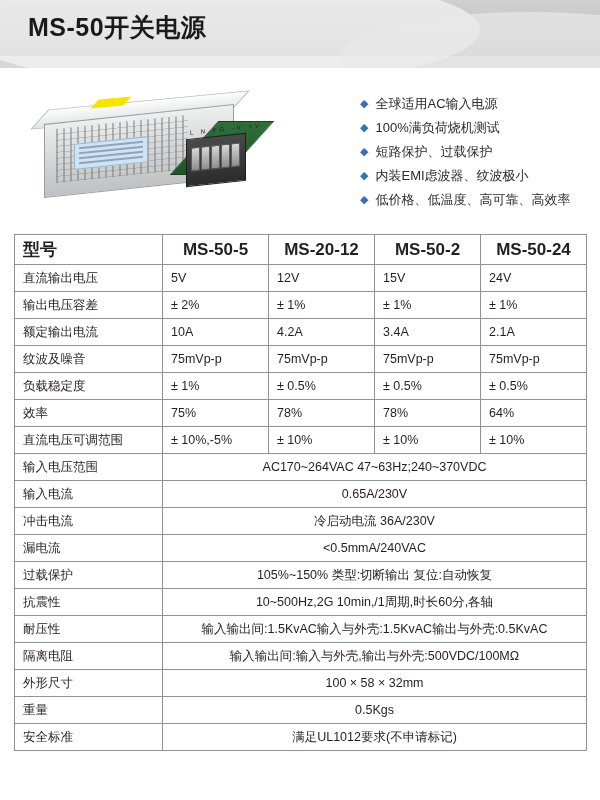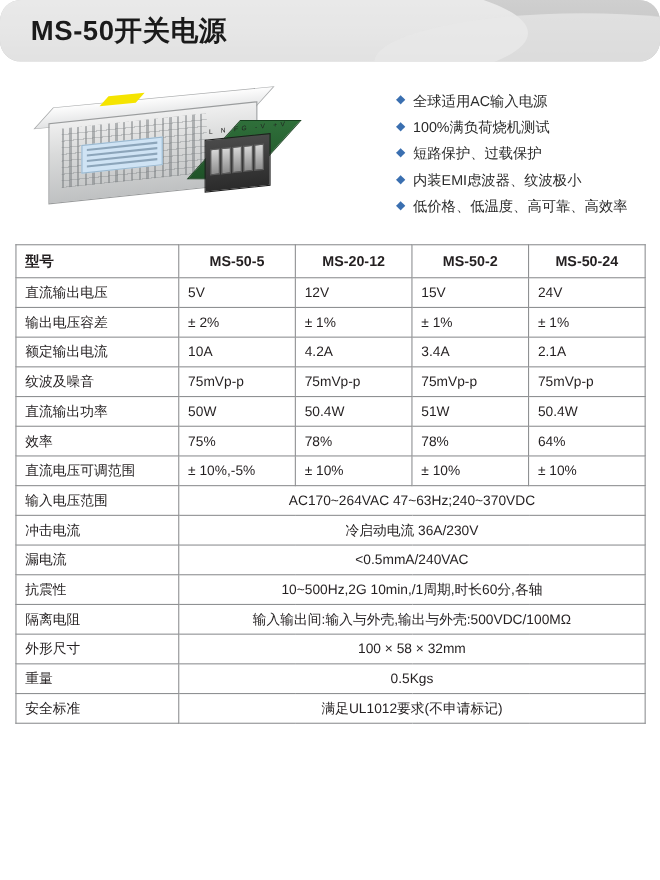--- a/index.html
+++ b/index.html
@@ -17,24 +17,23 @@
   .page {
     position: relative;
     width: 600px;
     height: 800px;
     box-sizing: border-box;
   }
 
   
   .banner {
     position: relative;
-    height: 56px;
+    height: 68px;
     background: #d8d8d8;
     overflow: hidden;
-    border-radius: 19px;
   }
   .banner .bar-dark {
     position: absolute;
     left: 0; top: 0;
     width: 100%;
     height: 56px;
     background: linear-gradient(180deg, #cfcfcf 0%, #c7c7c7 55%, #bdbdbd 100%);
   }
   .banner .swoosh {
     position: absolute;
@@ -214,21 +213,21 @@
   table.spec th, table.spec td {
     border: 1px solid #8f9193;
     padding: 0 8px;
     height: 26px;
     vertical-align: middle;
     color: #231f20;
   }
   table.spec thead th {
     height: 29px;
     font-weight: bold;
-    font-size: 13px;
+    font-size: 17px;
     text-align: center;
   }
   table.spec thead th.first {
     text-align: left;
   }
   table.spec td.lbl {
     text-align: left;
     white-space: nowrap;
   }
   table.spec td.val {
@@ -341,25 +340,25 @@
         <td class="val">2.1A</td>
       </tr>
       <tr>
         <td class="lbl">纹波及噪音</td>
         <td class="val">75mVp-p</td>
         <td class="val">75mVp-p</td>
         <td class="val">75mVp-p</td>
         <td class="val">75mVp-p</td>
       </tr>
       <tr>
-        <td class="lbl">直流输出功率</td>
-        <td class="val">50W</td>
-        <td class="val">50.4W</td>
-        <td class="val">51W</td>
-        <td class="val">50.4W</td>
+        <td class="lbl">负载稳定度</td>
+        <td class="val">± 1%</td>
+        <td class="val">± 0.5%</td>
+        <td class="val">± 0.5%</td>
+        <td class="val">± 0.5%</td>
       </tr>
       <tr>
         <td class="lbl">效率</td>
         <td class="val">75%</td>
         <td class="val">78%</td>
         <td class="val">78%</td>
         <td class="val">64%</td>
       </tr>
       <tr>
         <td class="lbl">直流电压可调范围</td>
@@ -367,32 +366,44 @@
         <td class="val">± 10%</td>
         <td class="val">± 10%</td>
         <td class="val">± 10%</td>
       </tr>
 
       <tr>
         <td class="lbl">输入电压范围</td>
         <td class="wide" colspan="4">AC170~264VAC 47~63Hz;240~370VDC</td>
       </tr>
       <tr>
+        <td class="lbl">输入电流</td>
+        <td class="wide" colspan="4">0.65A/230V</td>
+      </tr>
+      <tr>
         <td class="lbl">冲击电流</td>
         <td class="wide" colspan="4">冷启动电流 36A/230V</td>
       </tr>
       <tr>
         <td class="lbl">漏电流</td>
         <td class="wide" colspan="4">&lt;0.5mmA/240VAC</td>
       </tr>
       <tr>
+        <td class="lbl">过载保护</td>
+        <td class="wide" colspan="4">105%~150% 类型:切断输出  复位:自动恢复</td>
+      </tr>
+      <tr>
         <td class="lbl">抗震性</td>
         <td class="wide" colspan="4">10~500Hz,2G 10min,/1周期,时长60分,各轴</td>
       </tr>
       <tr>
+        <td class="lbl">耐压性</td>
+        <td class="wide" colspan="4">输入输出间:1.5KvAC输入与外壳:1.5KvAC输出与外壳:0.5KvAC</td>
+      </tr>
+      <tr>
         <td class="lbl">隔离电阻</td>
         <td class="wide" colspan="4">输入输出间:输入与外壳,输出与外壳:500VDC/100MΩ</td>
       </tr>
       <tr>
         <td class="lbl">外形尺寸</td>
         <td class="wide" colspan="4">100 × 58 × 32mm</td>
       </tr>
       <tr>
         <td class="lbl">重量</td>
         <td class="wide" colspan="4">0.5Kgs</td>

